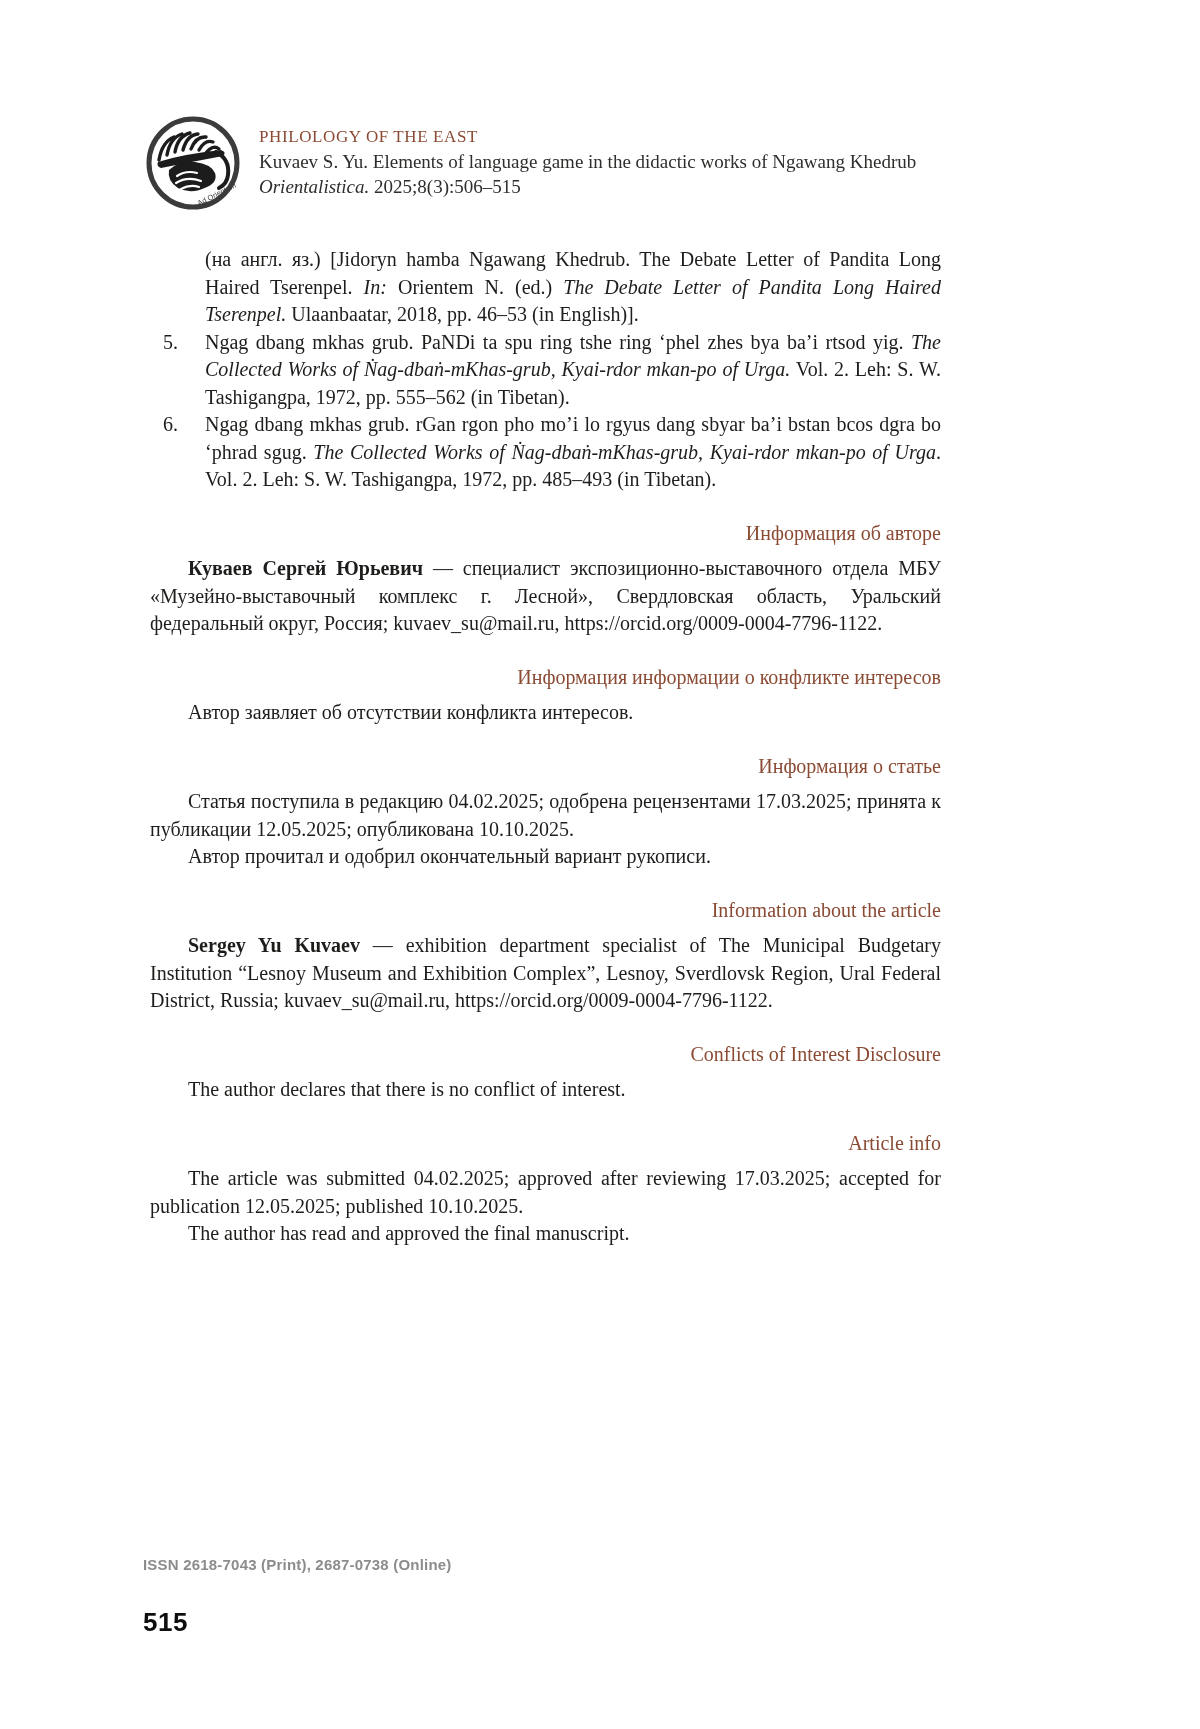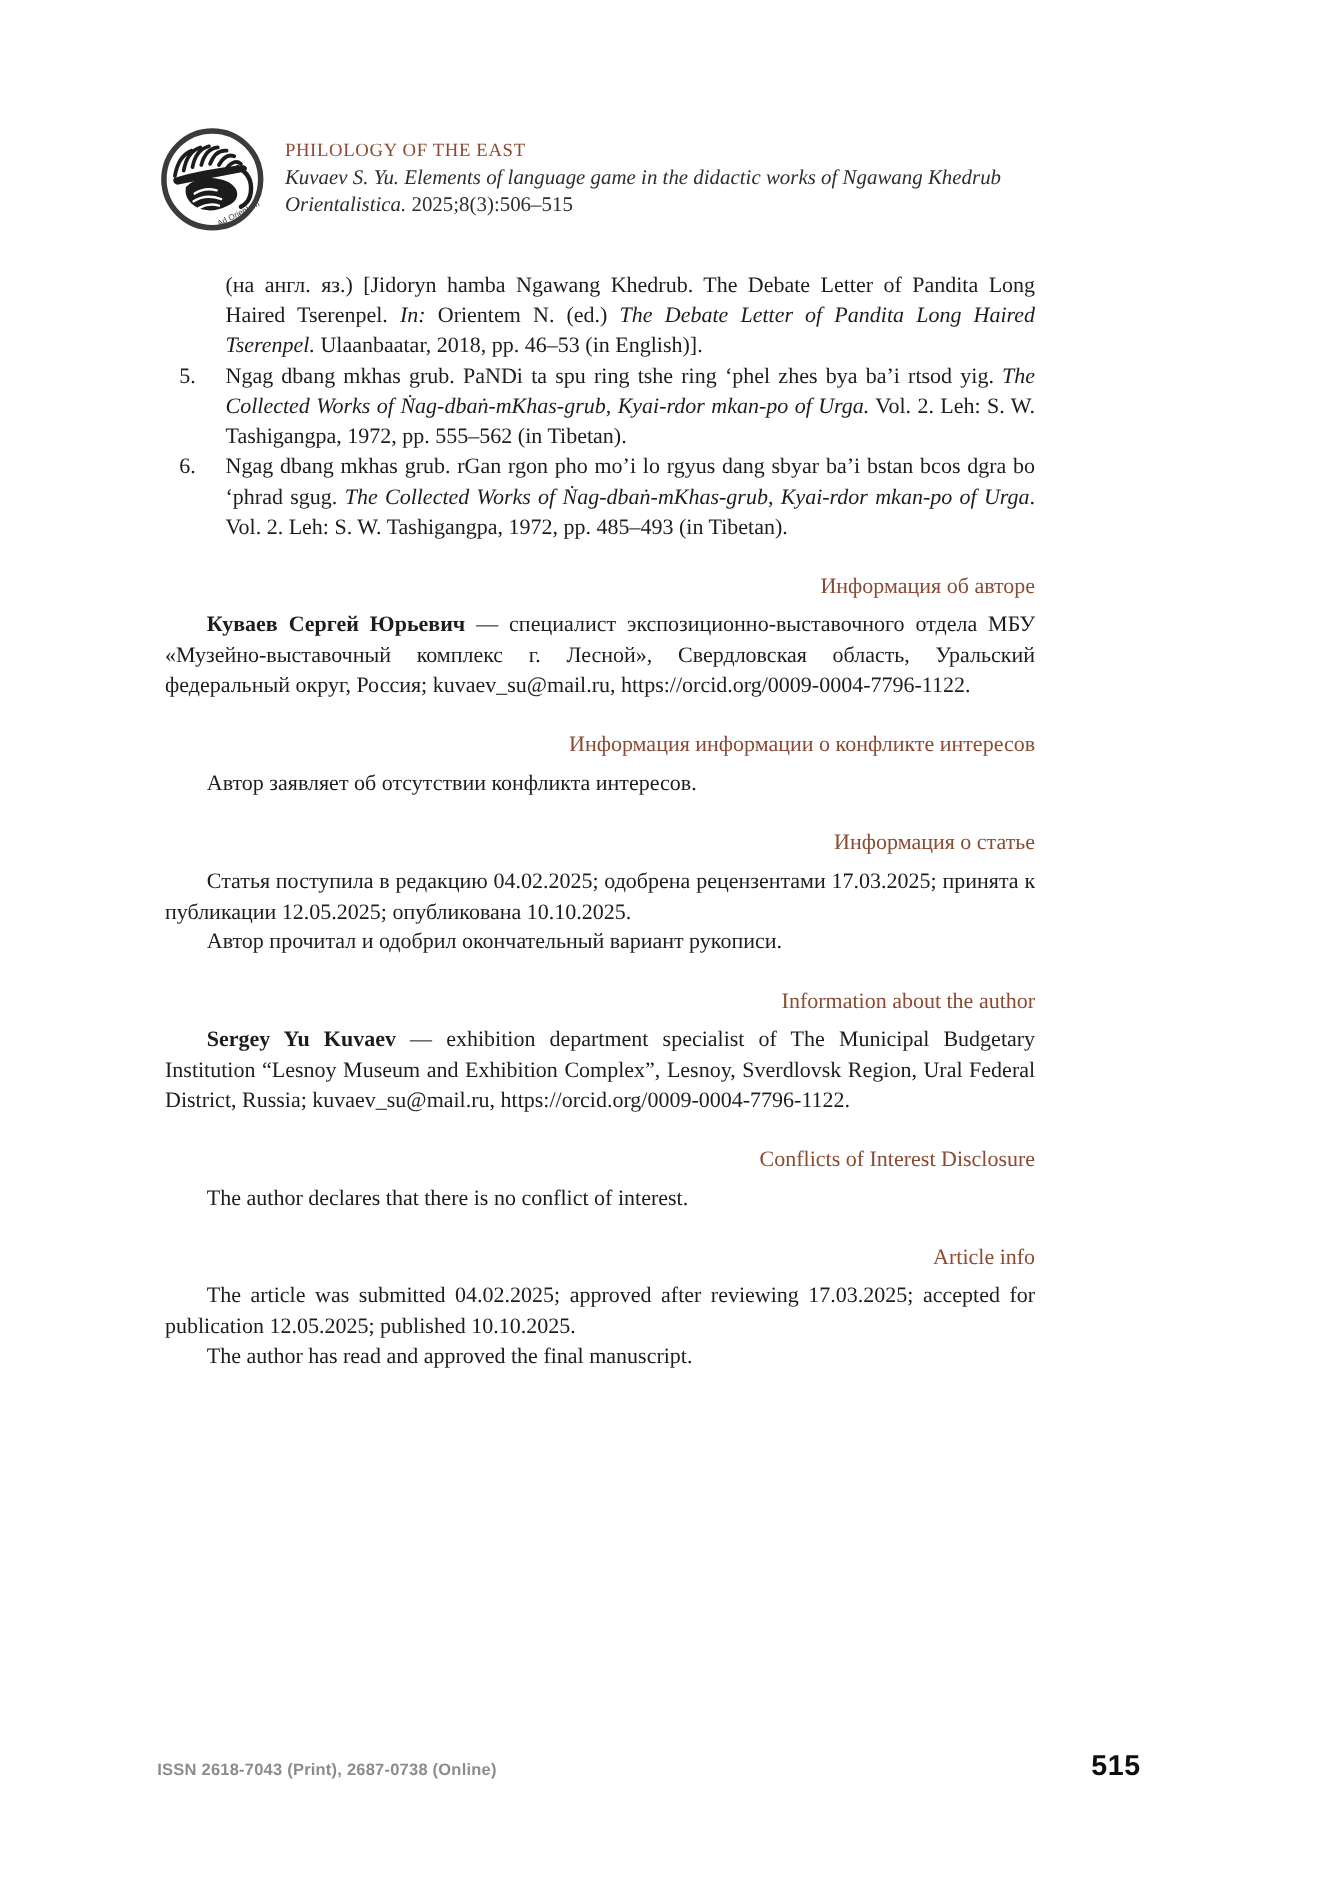--- a/index.html
+++ b/index.html
@@ -21,21 +21,21 @@
   
   .hdr{position:absolute;left:143px;top:110px;display:flex;align-items:flex-start;}
   .logo{width:100px;height:104px;flex:0 0 auto;}
   .hdr-text{margin-left:16px;padding-top:16px;}
   .hdr-sec{
     font-size:17px;line-height:22px;
     letter-spacing:0.6px;
     color:var(--accent);
     font-weight:400;
   }
-  .hdr-cit{font-size:19px;line-height:25px;color:#2e2e2c;margin-top:1px;font-style:italic;}
+  .hdr-cit{font-size:19px;line-height:25px;color:#2e2e2c;margin-top:1px;}
   .hdr-ref{font-size:19px;line-height:25px;color:#2e2e2c;}
   
   .content{
     position:absolute;left:150px;top:246px;width:791px;
     font-size:20px;line-height:27.5px;
   }
   .ref{
     position:relative;
     padding-left:55px;
     text-align:justify;
@@ -54,20 +54,21 @@
   .para{
     margin:0;
     text-indent:38px;
     text-align:justify;
   }
   
   .ftr{
     position:absolute;left:143px;top:1556px;width:894px;
     display:flex;justify-content:space-between;align-items:baseline;
     font-family:"Liberation Sans","DejaVu Sans",sans-serif;
+    flex-direction:column;
   }
   .issn{font-size:15px;font-weight:700;letter-spacing:0.2px;color:var(--ftr-gray);}
   .pagenum{font-size:26px;font-weight:700;color:#0e0e0e;letter-spacing:0.5px;margin-top:34px;}
 </style>
 </head>
 <body>
 
 <div class="page">
 
   <header class="hdr">
@@ -104,21 +105,21 @@
     <h2 class="sec-h">Информация об авторе</h2>
     <p class="para"><span class="bd">Куваев Сергей Юрьевич</span><span> — специалист экспозиционно-выставочного отдела МБУ «Музейно-выставочный комплекс г. Лесной», Свердловская область, Уральский федеральный округ, Россия; kuvaev_su@mail.ru, https://orcid.org/0009-0004-7796-1122.</span></p>
 
     <h2 class="sec-h">Информация информации о конфликте интересов</h2>
     <p class="para"><span>Автор заявляет об отсутствии конфликта интересов.</span></p>
 
     <h2 class="sec-h">Информация о статье</h2>
     <p class="para"><span>Статья поступила в редакцию 04.02.2025; одобрена рецензентами 17.03.2025; принята к публикации 12.05.2025; опубликована 10.10.2025.</span></p>
     <p class="para"><span>Автор прочитал и одобрил окончательный вариант рукописи.</span></p>
 
-    <h2 class="sec-h">Information about the author</h2>
+    <h2 class="sec-h">Information about the article</h2>
     <p class="para"><span class="bd">Sergey Yu Kuvaev</span><span> — exhibition department specialist of The Municipal Budgetary Institution “Lesnoy Museum and Exhibition Complex”, Lesnoy, Sverdlovsk Region, Ural Federal District, Russia; kuvaev_su@mail.ru, https://orcid.org/0009-0004-7796-1122.</span></p>
 
     <h2 class="sec-h">Conflicts of Interest Disclosure</h2>
     <p class="para"><span>The author declares that there is no conflict of interest.</span></p>
 
     <h2 class="sec-h">Article info</h2>
     <p class="para"><span>The article was submitted 04.02.2025; approved after reviewing 17.03.2025; accepted for publication 12.05.2025; published 10.10.2025.</span></p>
     <p class="para"><span>The author has read and approved the final manuscript.</span></p>
 
   </main>

